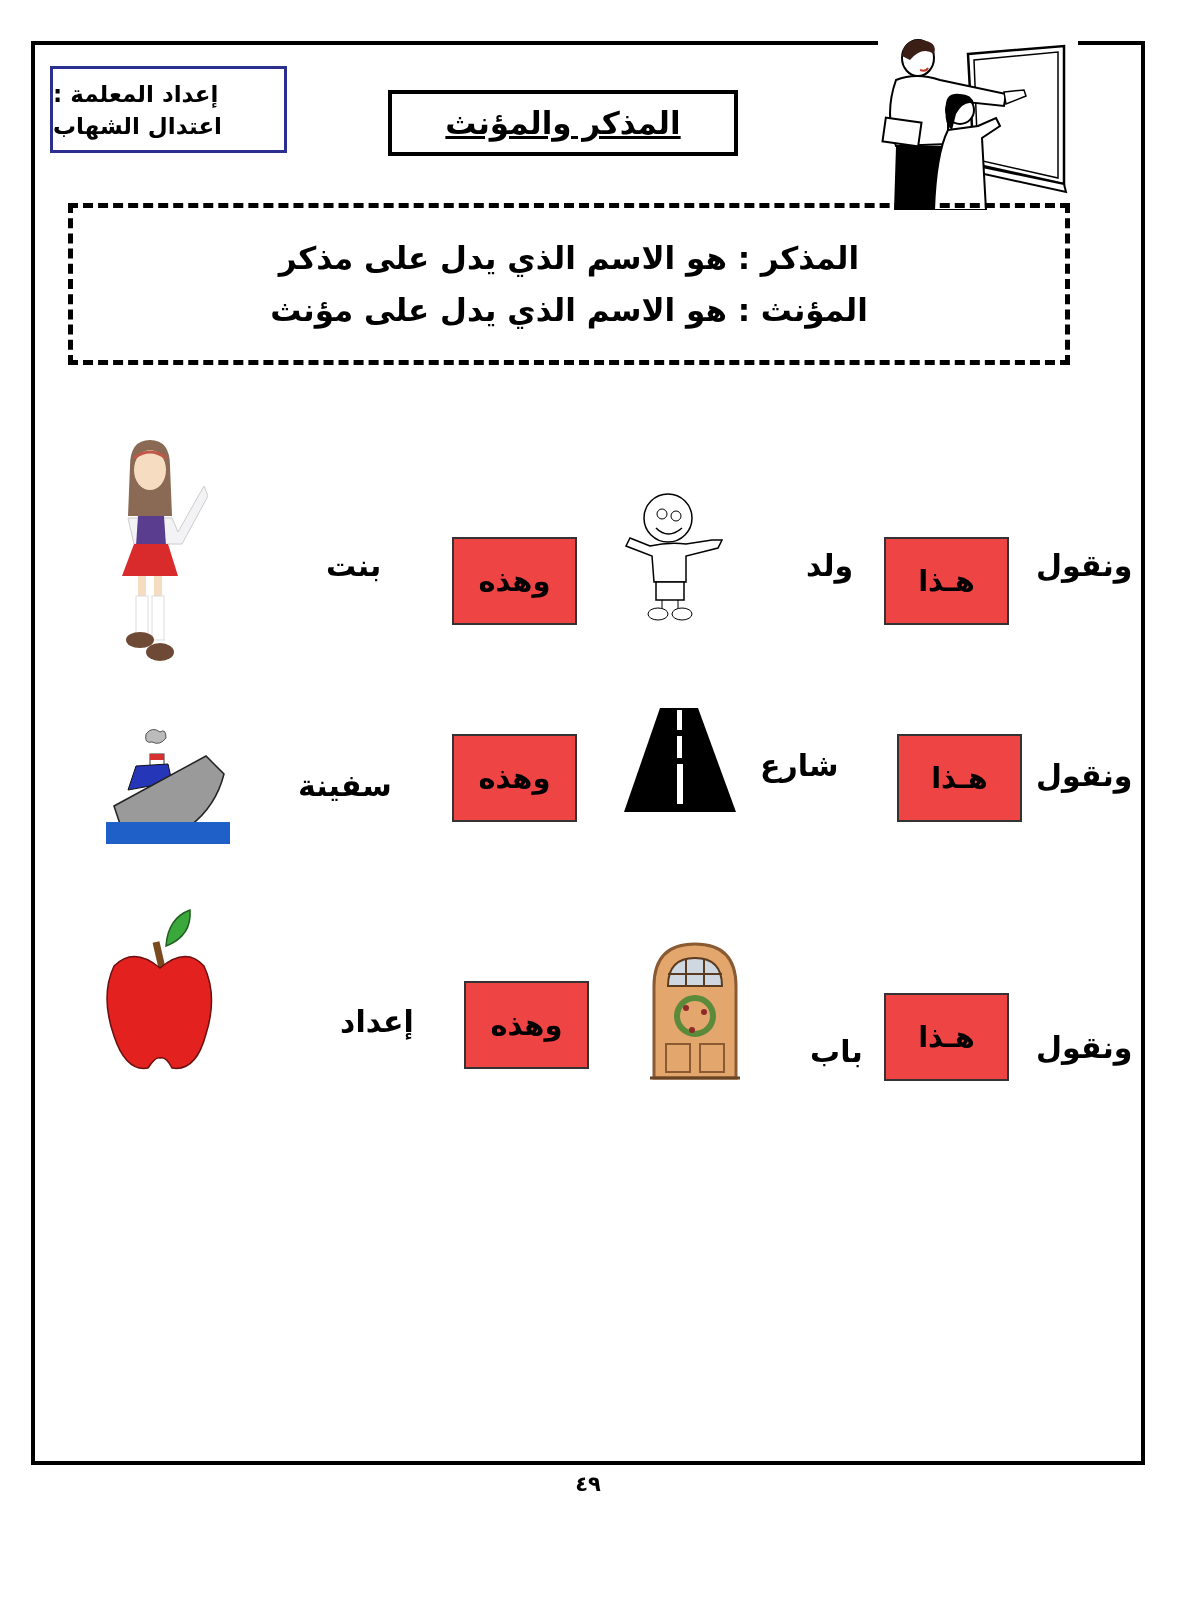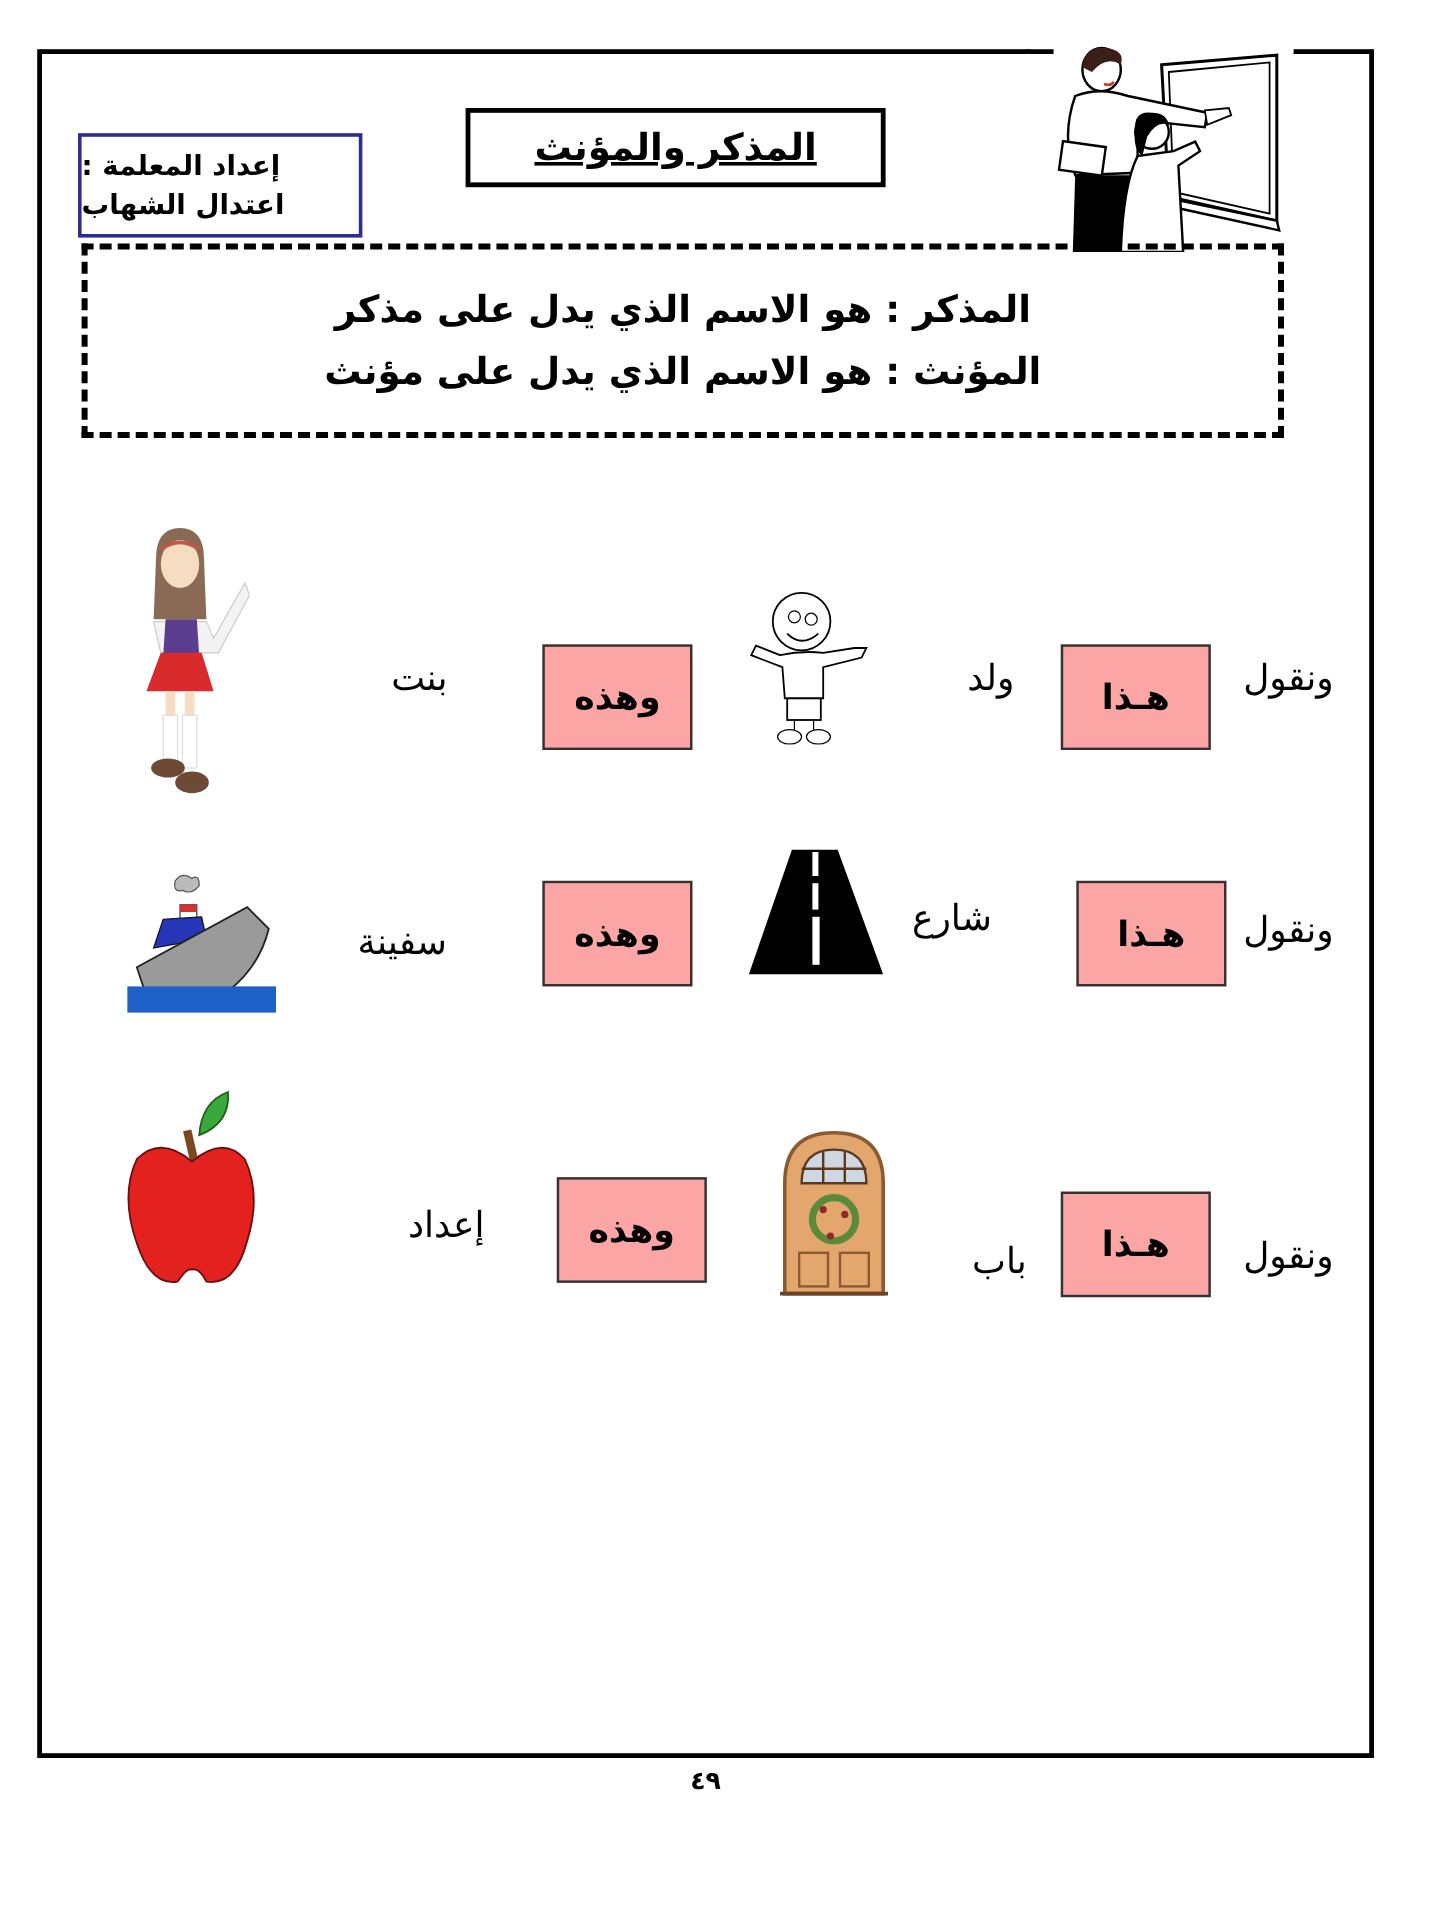--- a/index.html
+++ b/index.html
@@ -8,24 +8,24 @@
 
   .frame {
     position: absolute; left: 31px; top: 41px; width: 1114px; height: 1424px;
     border: 4px solid #000;
   }
   .frame-gap {
     position: absolute; left: 858px; top: 36px; width: 220px; height: 14px; background: #fff;
   }
 
   .author-box {
-    position: absolute; left: 65px; top: 66px; width: 237px; height: 87px;
+    position: absolute; left: 50px; top: 66px; width: 237px; height: 87px;
     border: 3px solid #2b2f8f; background: #fff;
     display: flex; flex-direction: column; justify-content: center; align-items: flex-end;
-    padding-right: 36px; direction: rtl; margin-top: 45px;
+    padding-right: 36px; direction: rtl;
   }
   .author-box span {
     font-family: "DejaVu Sans", sans-serif; font-weight: bold; font-size: 23px; line-height: 32px;
     direction: rtl;
   }
 
   .title-box {
     position: absolute; left: 388px; top: 90px; width: 350px; height: 66px;
     border: 4px solid #000; display: flex; align-items: center; justify-content: center; text-decoration: underline;
   }
@@ -37,26 +37,26 @@
     position: absolute; left: 68px; top: 203px; width: 1002px; height: 162px;
     border: 5px dashed #000;
     display: flex; flex-direction: column; align-items: center; justify-content: center;
   }
   .definition-line {
     font-family: "DejaVu Sans", sans-serif; font-weight: bold; font-size: 31px; line-height: 52px;
     direction: rtl; letter-spacing: -0.5px;
   }
 
   .word {
-    position: absolute; font-family: "DejaVu Sans", sans-serif; font-weight: normal; font-size: 30px;
+    position: absolute; font-family: "DejaVu Sans", sans-serif; font-weight: bold; font-size: 30px;
     direction: rtl; white-space: nowrap;
   }
   .pronoun-box {
     position: absolute; width: 125px; height: 88px; border: 2px solid #333;
-    display: flex; align-items: center; justify-content: center; background: #fca5a5;
+    display: flex; align-items: center; justify-content: center; background: #ef4444;
   }
   .pronoun-box span { font-family: "DejaVu Sans", sans-serif; font-weight: bold; font-size: 29px; direction: rtl; }
 
   .pic { position: absolute; }
 
   .page-number {
     position: absolute; left: 0; width: 1176px; top: 1472px; text-align: center;
     font-family: "DejaVu Sans", sans-serif; font-weight: bold; font-size: 21px; direction: rtl;
   }
 </style>

